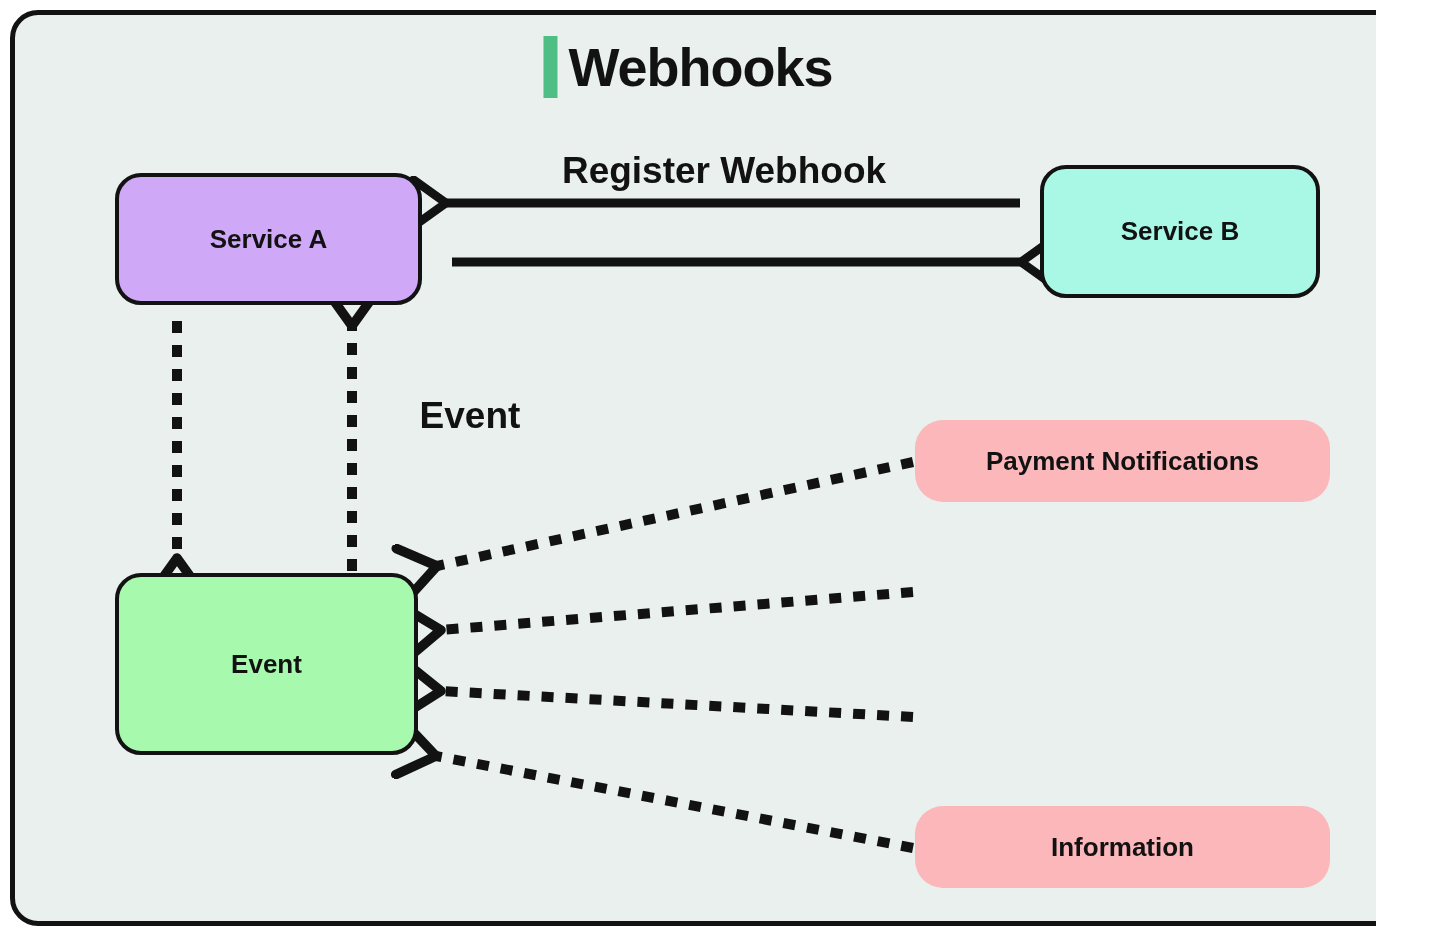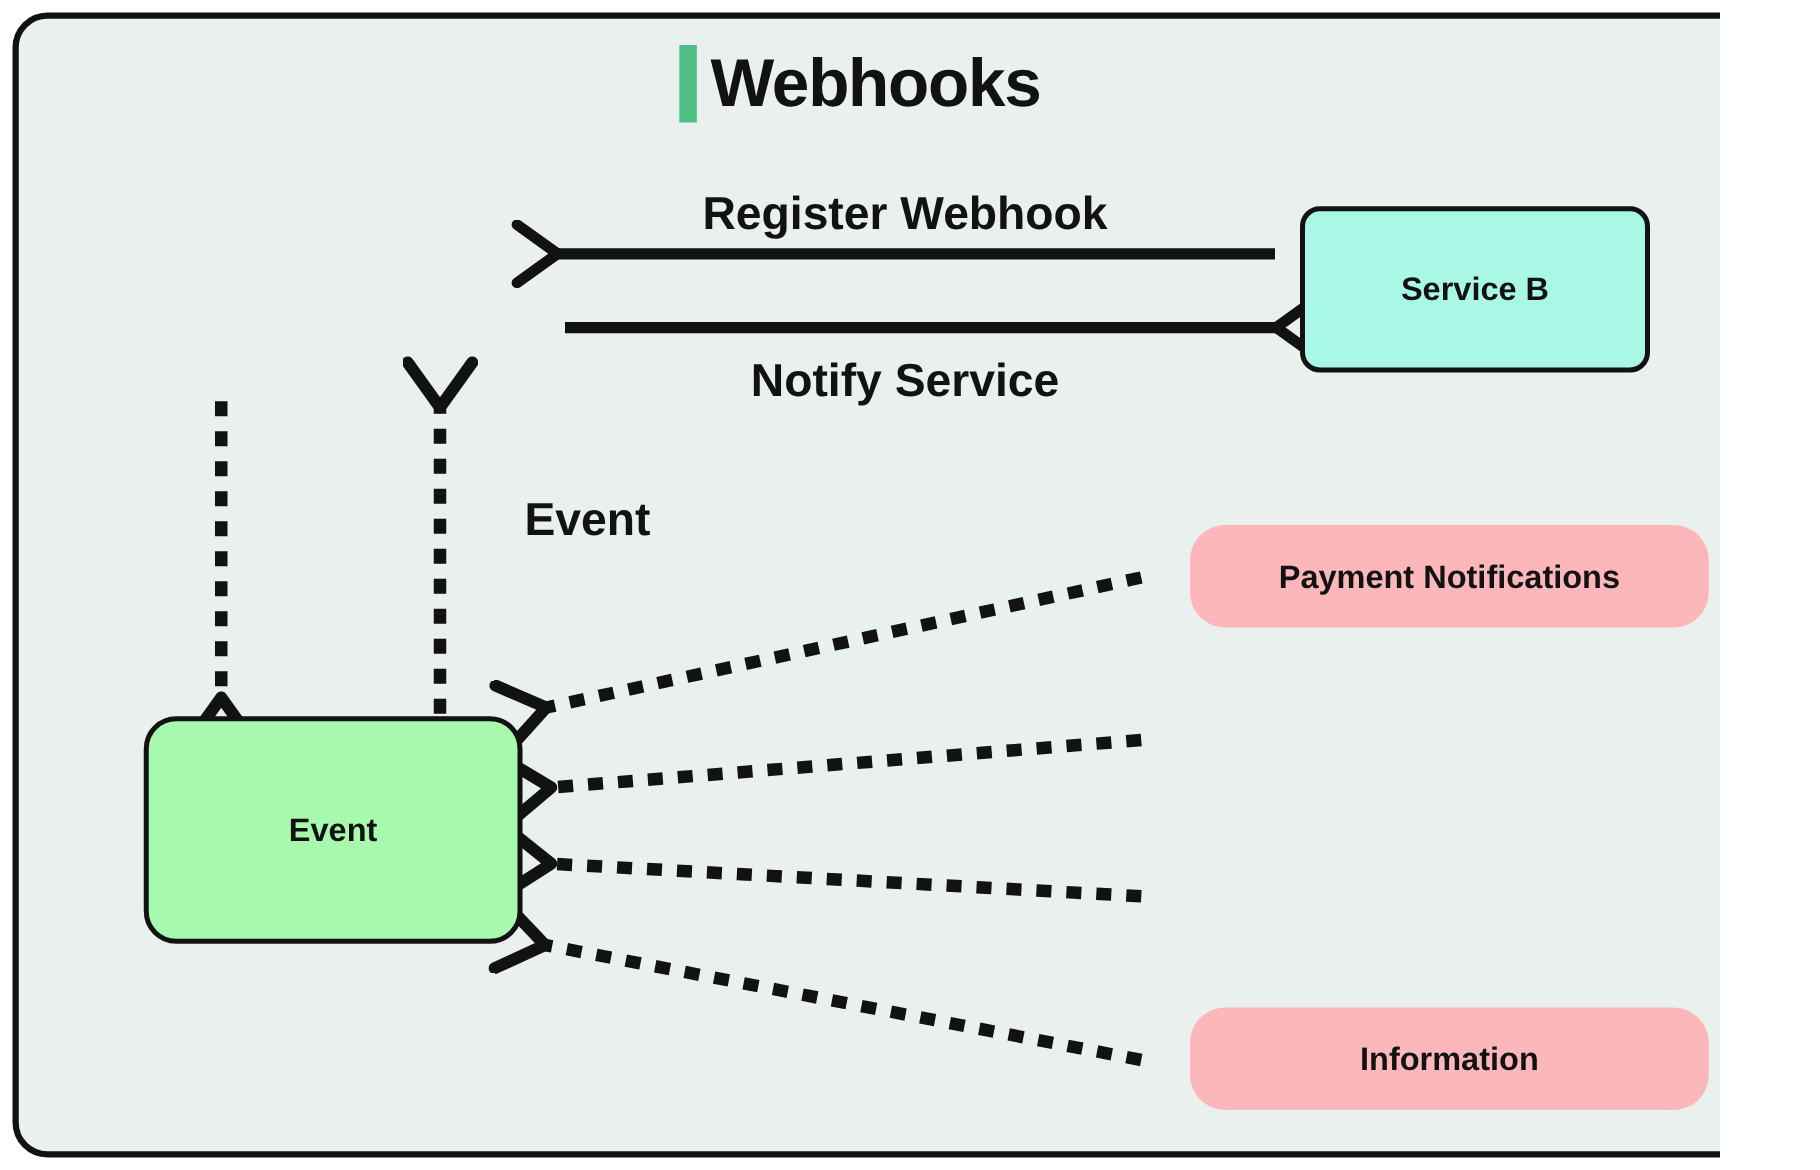--- a/index.html
+++ b/index.html
@@ -66,39 +66,39 @@
     display:flex;align-items:center;justify-content:center;
     font-size:26px;font-weight:700;
     color:var(--text);
   }
   .node-service-a{
     left:115px;top:173px;width:307px;height:132px;
     background:var(--service-a-fill);border-radius:26px;
   }
   .node-service-b{
     left:1040px;top:165px;width:280px;height:133px;
-    background:var(--service-b-fill);border-radius:16px;
+    background:var(--service-b-fill);border-radius:26px;
   }
   .node-event{
     left:115px;top:573px;width:303px;height:182px;
     background:var(--event-fill);border-radius:26px;
   }
 
   .edge-label{
     position:absolute;
     font-size:37px;font-weight:700;
     text-align:center;color:var(--text);
   }
   .label-register{left:524px;top:150px;width:400px;}
   .label-notify{left:524px;top:284px;width:400px;}
   .label-event-info{left:320px;top:396px;width:300px;line-height:39px;}
 
   .source-box{
     position:absolute;
-    left:952px;width:415px;height:82px;
+    left:915px;width:415px;height:82px;
     background:var(--source-fill);
     border-radius:28px;
     display:flex;align-items:center;justify-content:center;
     font-size:26px;font-weight:700;color:var(--text);
   }
   .source-0{top:420px;}
   .source-1{top:548px;}
   .source-2{top:676px;}
   .source-3{top:806px;}
 </style>
@@ -122,32 +122,34 @@
     <path class="arrow dashed" d="M913 592 L441 630" marker-end="url(#chev)"></path>
     <path class="arrow dashed" d="M913 717 L441 691" marker-end="url(#chev)"></path>
     <path class="arrow dashed" d="M913 848 L436 756" marker-end="url(#chev)"></path>
   </svg>
 
   <div class="title-wrap">
     <span class="title-bar"></span>
     <span class="title-text">Webhooks</span>
   </div>
 
+  <div class="node node-service-a">
+    <span>Service A</span>
+  </div>
 
   <div class="node node-service-b">
     <span>Service B</span>
   </div>
 
   <div class="node node-event">
     <span>Event</span>
   </div>
 
   <div class="edge-label label-register">Register Webhook</div>
 
-  <div class="edge-label label-notify">Notify Service</div>
 
   <div class="edge-label label-event-info">
     <div>Event</div>
   </div>
 
   <div class="source-box source-0">
     <span>Payment Notifications</span>
   </div>
   <div class="source-box source-3">
     <span>Information</span>

